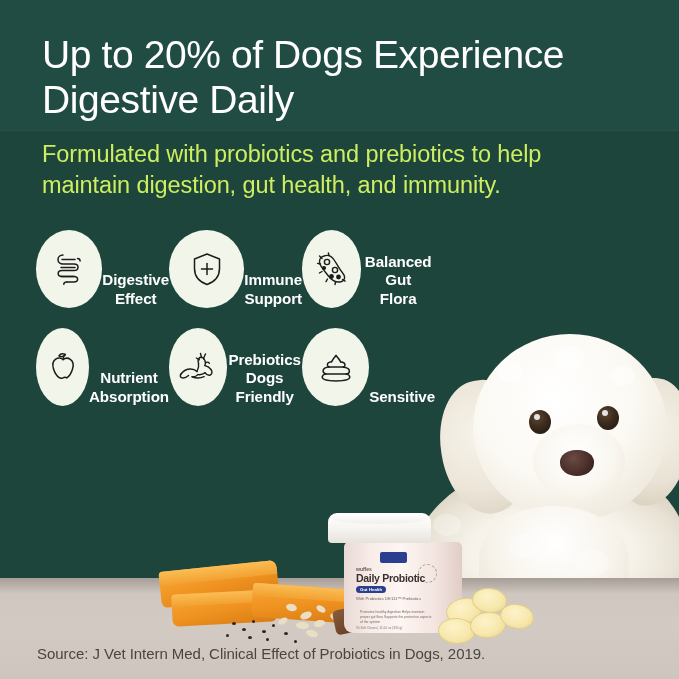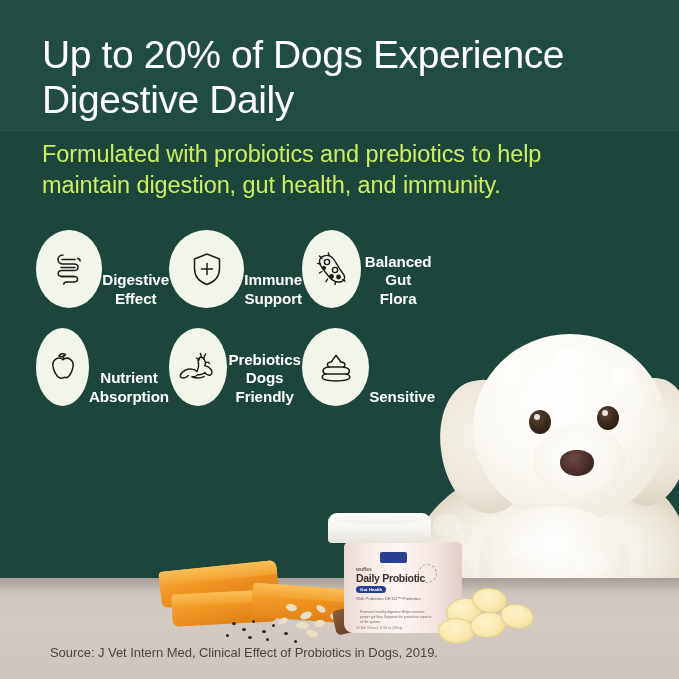--- a/index.html
+++ b/index.html
@@ -88,21 +88,21 @@
     background:linear-gradient(180deg,#fbbd55,#f2a130);border-radius:4px 7px 0 0;}
   .oat{position:absolute;border-radius:50%;background:#eadfc4;}
   .chia{position:absolute;border-radius:50%;background:#30261f;}
   .chew{position:absolute;border-radius:5px;
     background:linear-gradient(155deg,#8a5e3c 0%,#73492c 55%,#5d3a22 100%);}
   .banana{position:absolute;border-radius:50%;
     background:radial-gradient(ellipse at 42% 34%,#fdf3c9 0%,#f7e8ad 55%,#e8d48c 100%);
     border:1px solid #e3cf89;}
 
   
-  .source{position:absolute;left:37px;top:645px;color:#4a463f;font-size:13px;letter-spacing:-.05px;margin-left:13px;}
+  .source{position:absolute;left:37px;top:645px;color:#4a463f;font-size:15px;letter-spacing:-.05px;}
 </style>
 </head>
 <body>
 
 <div id="stage">
 
   <div class="bg-upper"></div>
   <div class="bg-lower"></div>
   <div class="bg-seam"></div>
 

